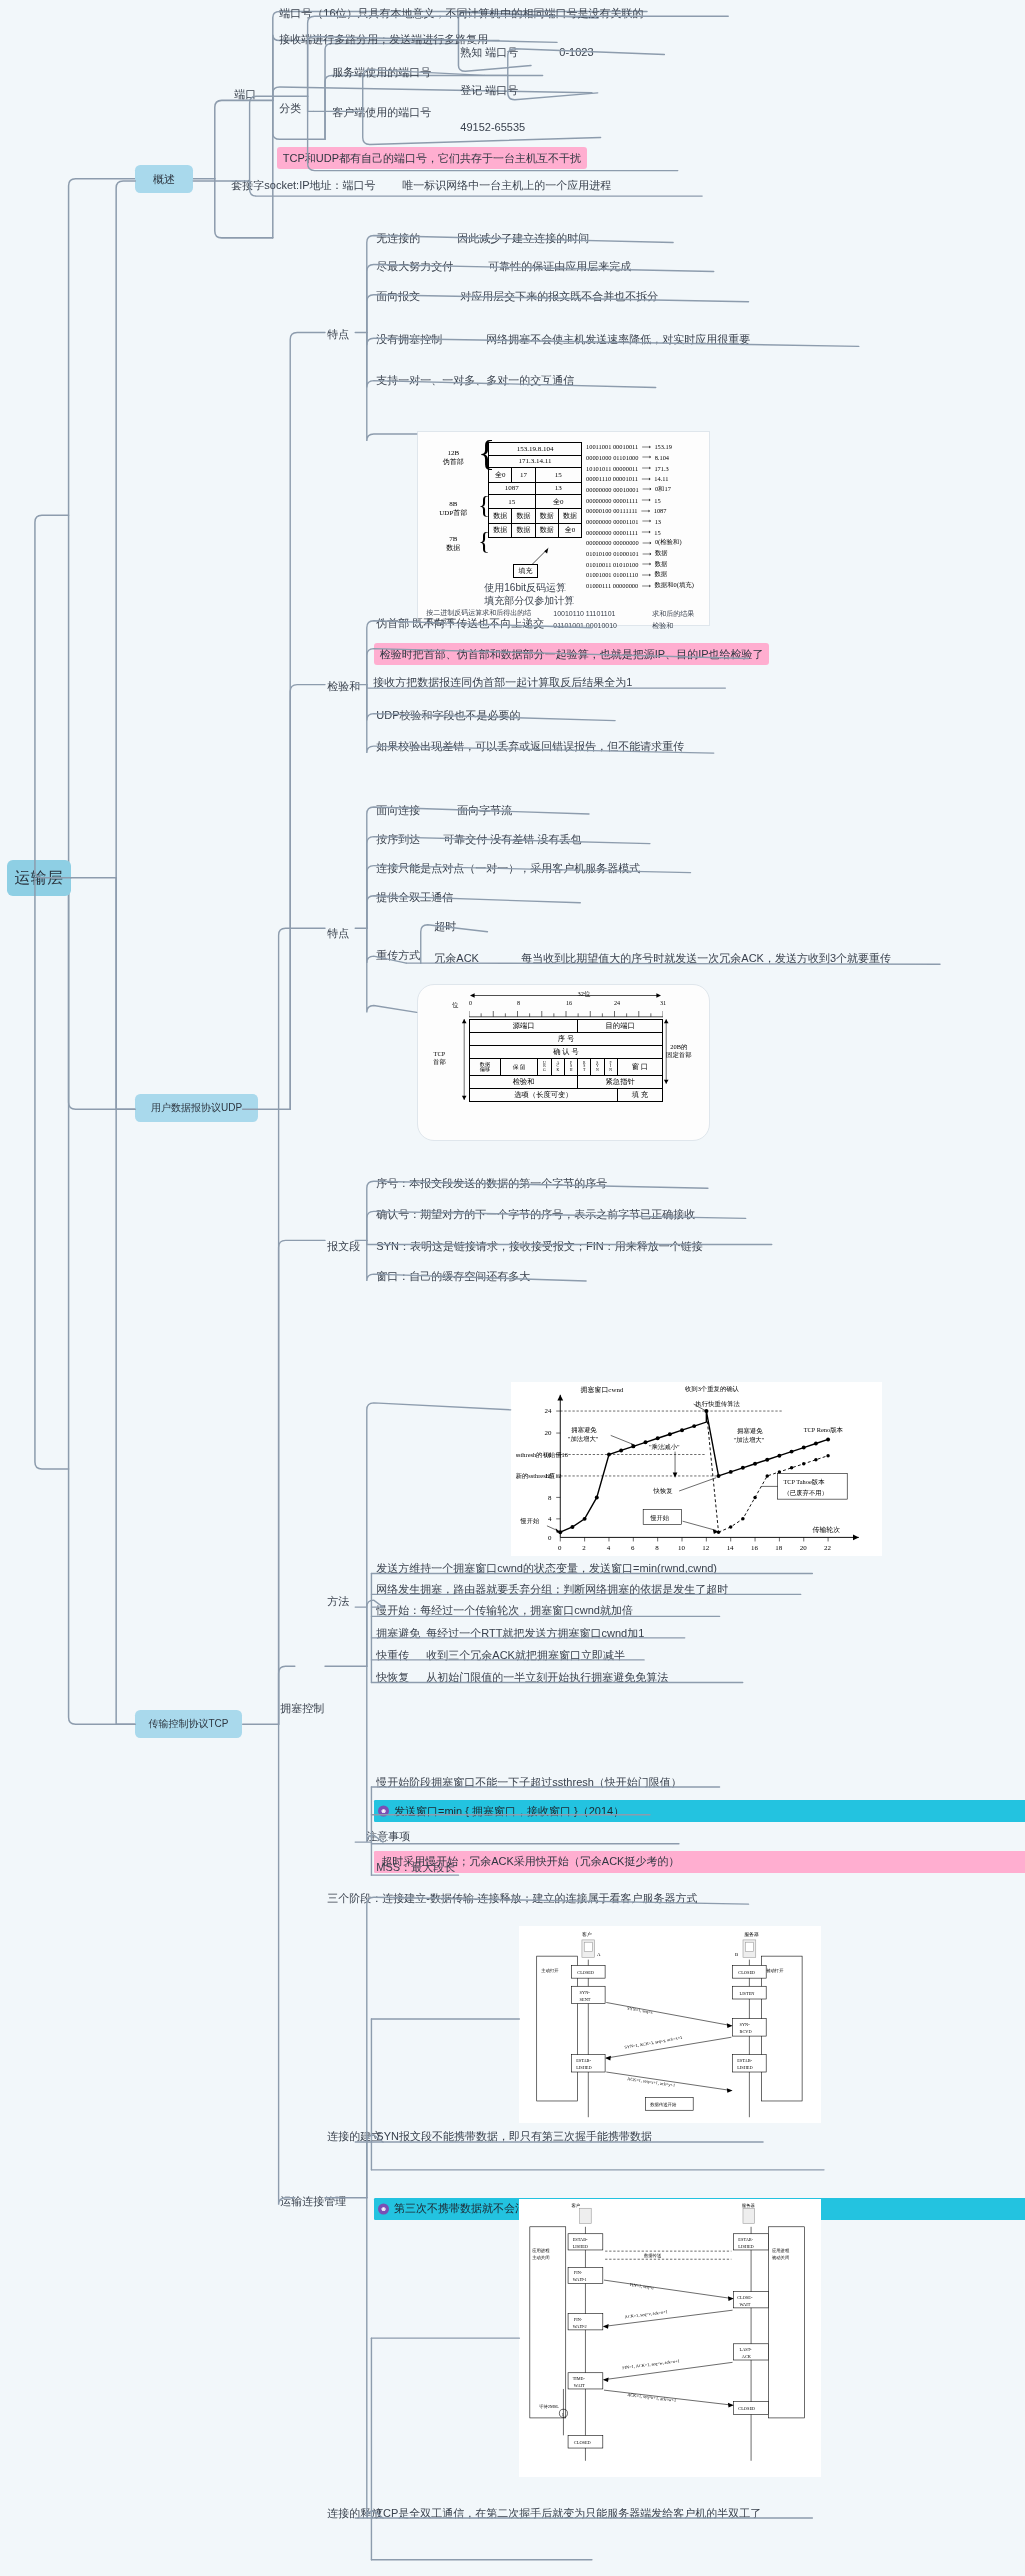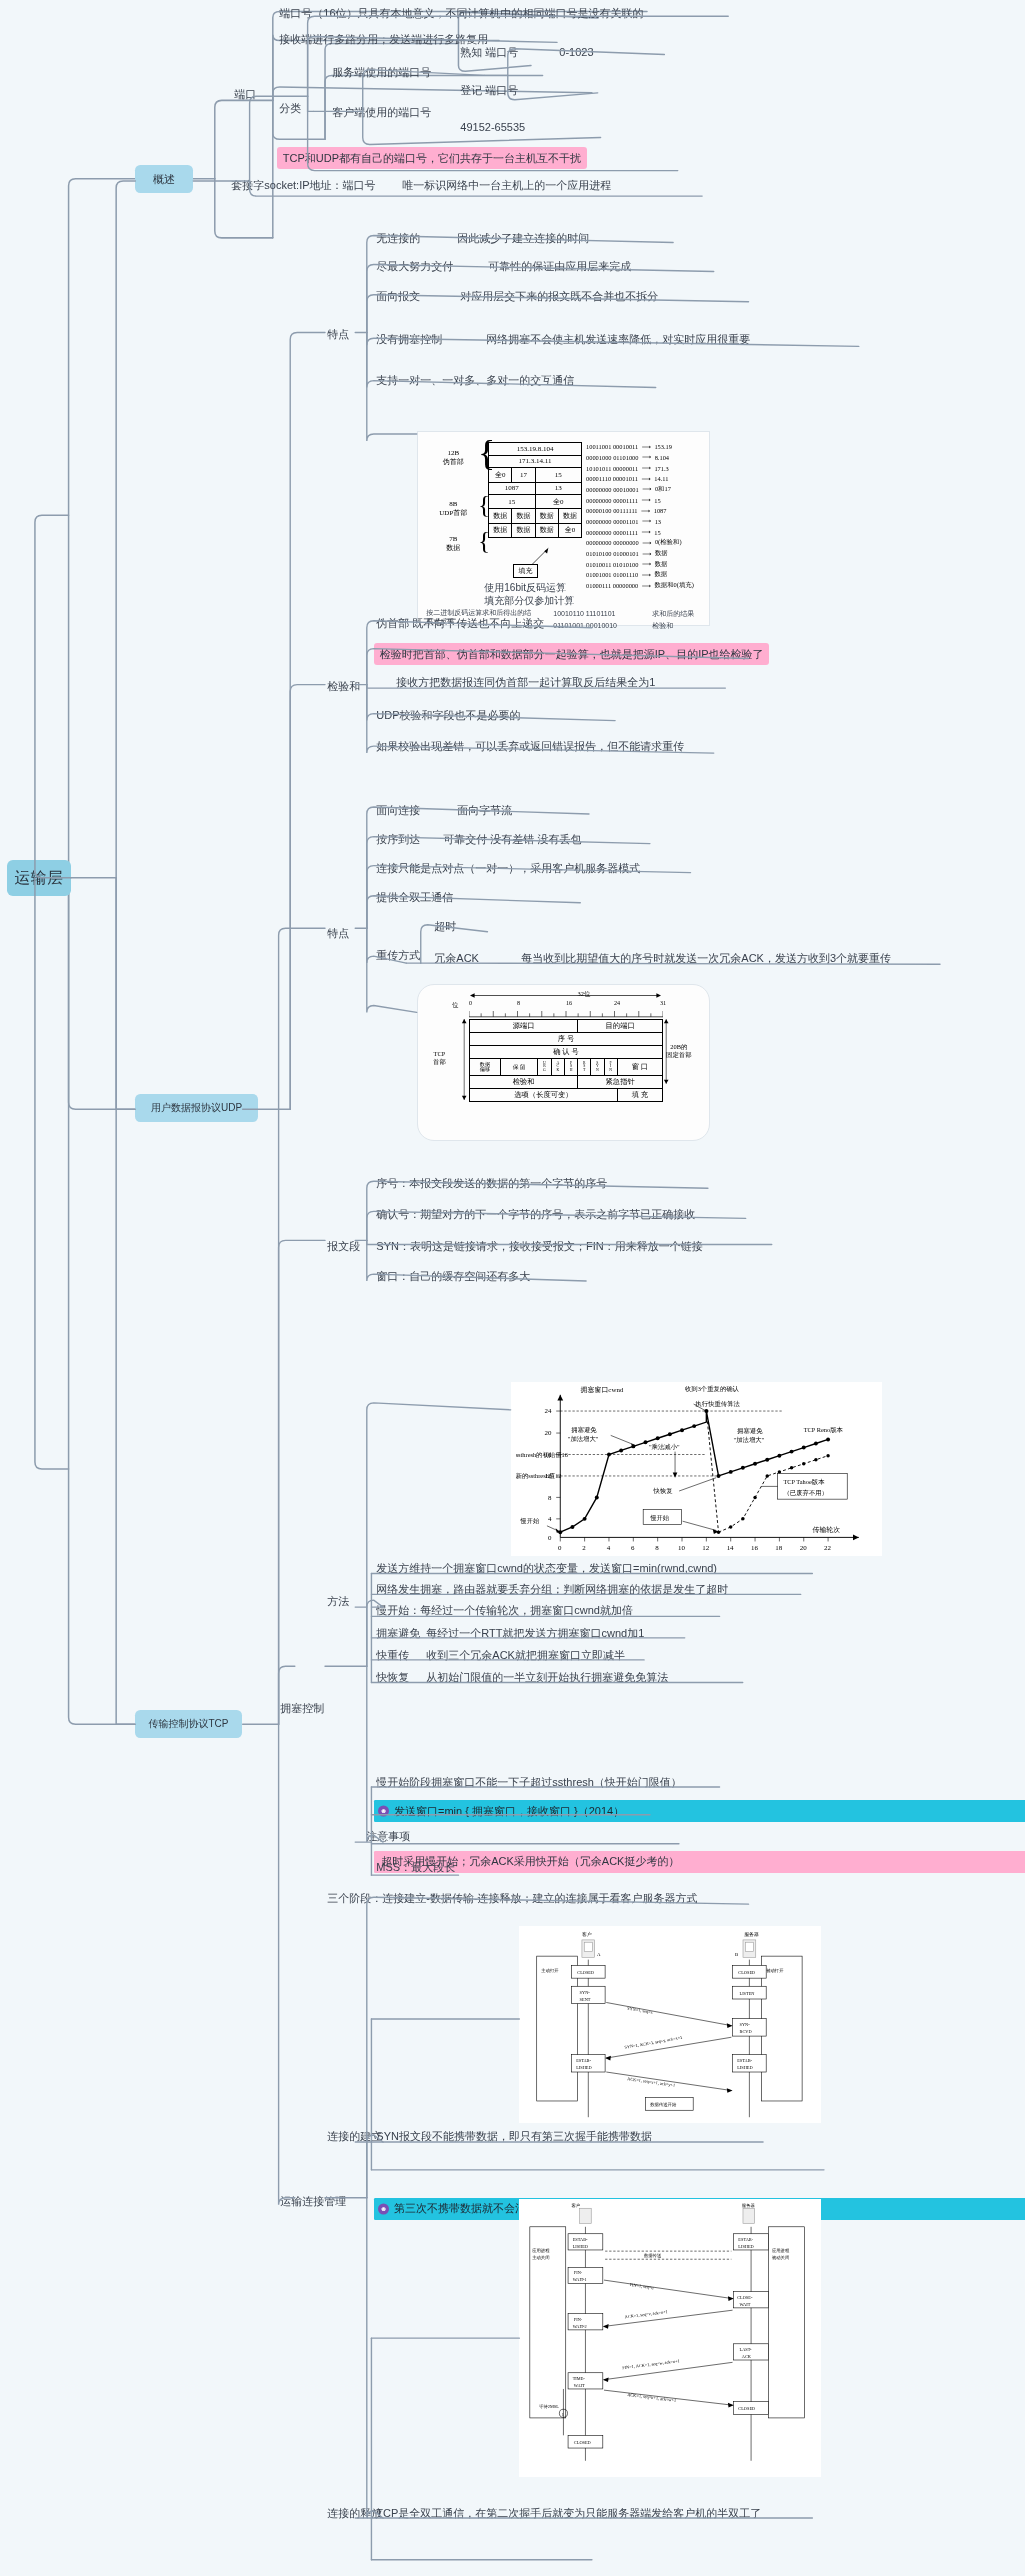--- a/index.html
+++ b/index.html
@@ -311,21 +311,21 @@
 <div class="node small" style="left:482px; top:593px;">填充部分仅参加计算</div>
 <div class="node small" style="left:424px; top:608px; width:110px; white-space:normal; font-size:7px; line-height:1.25;">按二进制反码运算求和后得出的结果求反码</div>
 <div class="node small" style="left:551px; top:608px; font-size:7px;">10010110 11101101</div>
 <div class="node small" style="left:551px; top:620px; font-size:7px;">01101001 00010010</div>
 <div class="node small" style="left:650px; top:608px; font-size:7px;">求和后的结果</div>
 <div class="node small" style="left:650px; top:620px; font-size:7px;">检验和</div>
 
 <div class="node" style="left:325px; top:678px;">检验和</div>
 <div class="node" style="left:374px; top:615px;">伪首部    既不向下传送也不向上递交</div>
 <div class="node pink" style="left:374px; top:643px;">检验时把首部、伪首部和数据部分一起验算，也就是把源IP、目的IP也给检验了</div>
-<div class="node" style="left:394px; top:674px;">接收方把数据报连同伪首部一起计算取反后结果全为1</div>
+<div class="node" style="left:371px; top:674px;">接收方把数据报连同伪首部一起计算取反后结果全为1</div>
 <div class="node" style="left:374px; top:707px;">UDP校验和字段也不是必要的</div>
 <div class="node" style="left:374px; top:738px;">如果校验出现差错，可以丢弃或返回错误报告，但不能请求重传</div>
 
 <div class="node" style="left:325px; top:925px;">特点</div>
 <div class="node" style="left:374px; top:802px;">面向连接</div>
 <div class="node" style="left:455px; top:802px;">面向字节流</div>
 <div class="node" style="left:374px; top:831px;">按序到达</div>
 <div class="node" style="left:441px; top:831px;">可靠交付    没有差错    没有丢包</div>
 <div class="node" style="left:374px; top:860px;">连接只能是点对点（一对一），采用客户机服务器模式</div>
 <div class="node" style="left:374px; top:889px;">提供全双工通信</div>

